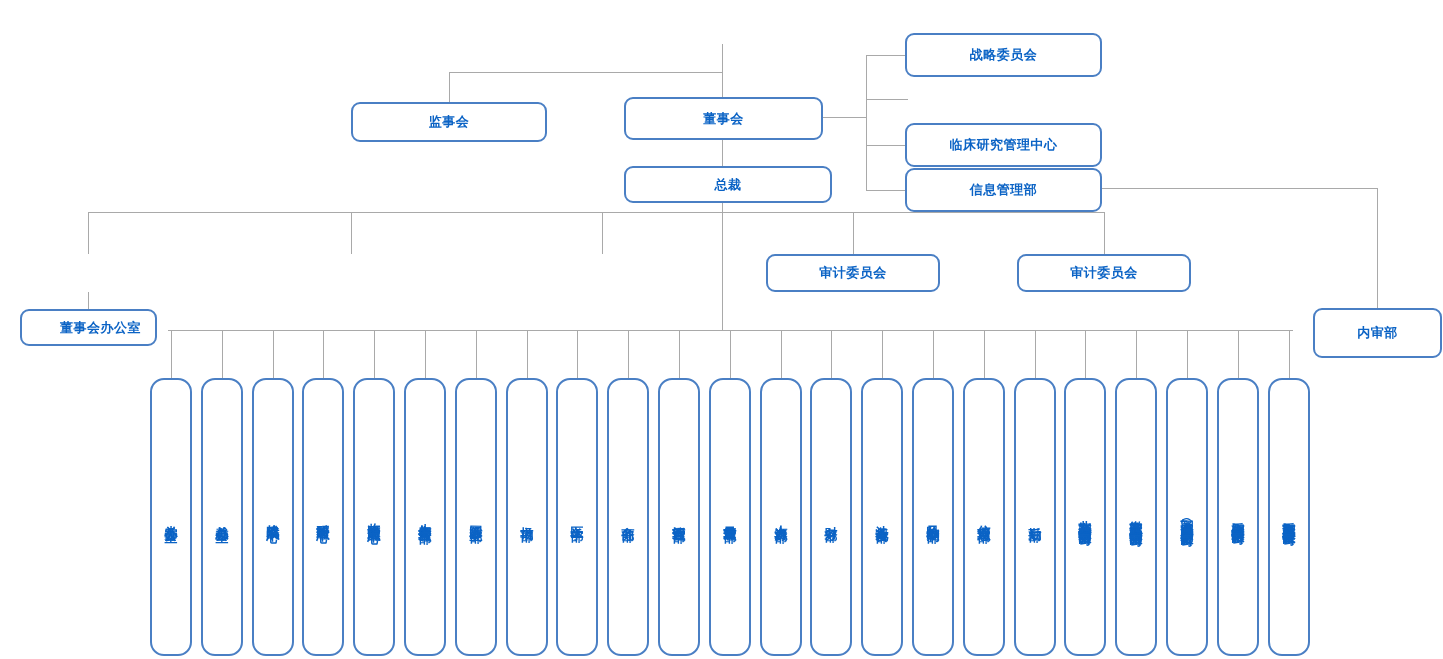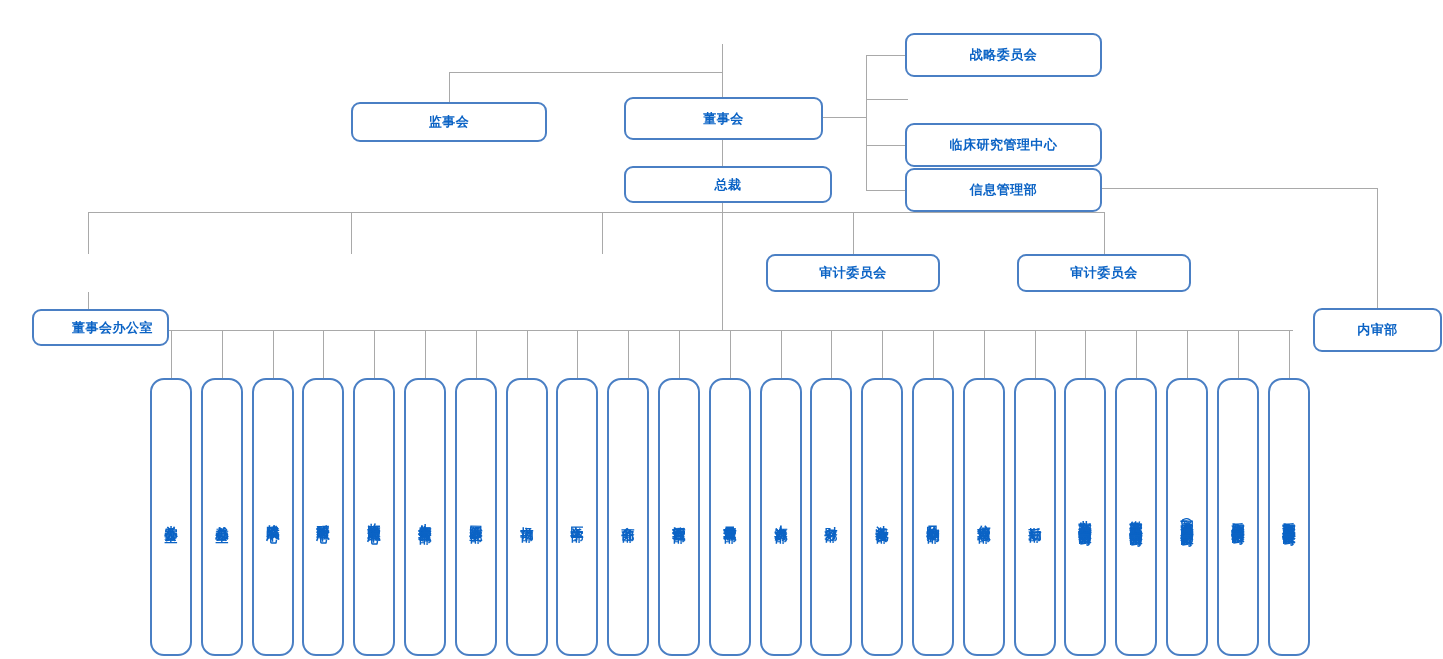--- a/index.html
+++ b/index.html
@@ -82,26 +82,26 @@
   <div class="node h" style="left:351px;top:102px;width:196px;height:40px;">监事会</div>
 
   <div class="node h" style="left:624px;top:97px;width:199px;height:43px;">董事会</div>
 
   <div class="node h" style="left:624px;top:166px;width:208px;height:37px;">总裁</div>
 
   <div class="node h" style="left:905px;top:33px;width:197px;height:44px;font-family:Liberation Mono, monospace;">战略委员会</div>
   <div class="node h" style="left:905px;top:123px;width:197px;height:44px;">临床研究管理中心</div>
   <div class="node h" style="left:905px;top:168px;width:197px;height:44px;">信息管理部</div>
 
-  <div class="node h" style="left:1313px;top:308px;width:129px;height:44px;">内审部</div>
+  <div class="node h" style="left:1313px;top:308px;width:129px;height:50px;">内审部</div>
 
   <div class="node h" style="left:766px;top:254px;width:174px;height:38px;">审计委员会</div>
   <div class="node h" style="left:1017px;top:254px;width:174px;height:38px;">审计委员会</div>
 
-  <div class="node h" style="left:32px;top:309px;width:137px;height:37px;padding-left:24px;">董事会办公室</div>
+  <div class="node h" style="left:20px;top:309px;width:137px;height:37px;padding-left:24px;">董事会办公室</div>
 
   <div class="ln lnv" style="left: 171px; top: 330px; height: 48px;"></div>
     <div class="ln lnv" style="left: 222px; top: 330px; height: 48px;"></div>
     <div class="ln lnv" style="left: 273px; top: 330px; height: 48px;"></div>
     <div class="ln lnv" style="left: 323px; top: 330px; height: 48px;"></div>
     <div class="ln lnv" style="left: 374px; top: 330px; height: 48px;"></div>
     <div class="ln lnv" style="left: 425px; top: 330px; height: 48px;"></div>
     <div class="ln lnv" style="left: 476px; top: 330px; height: 48px;"></div>
     <div class="ln lnv" style="left: 527px; top: 330px; height: 48px;"></div>
     <div class="ln lnv" style="left: 577px; top: 330px; height: 48px;"></div>

